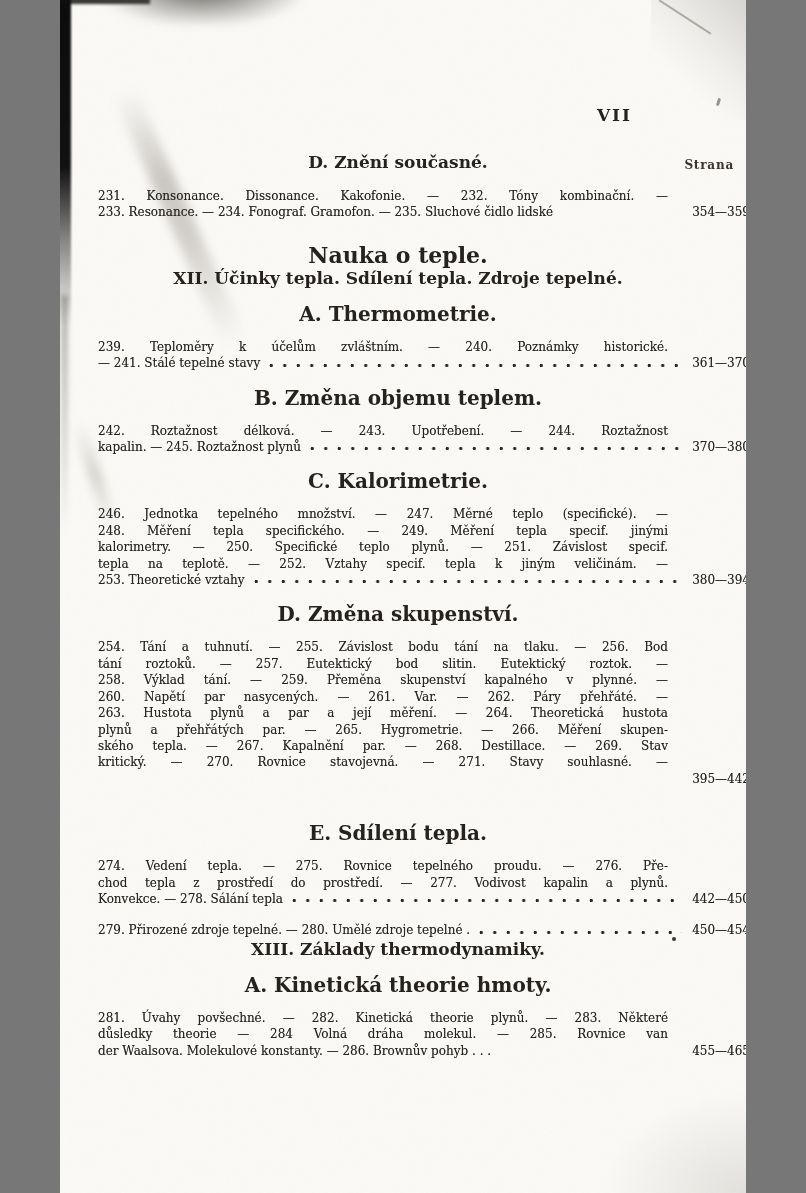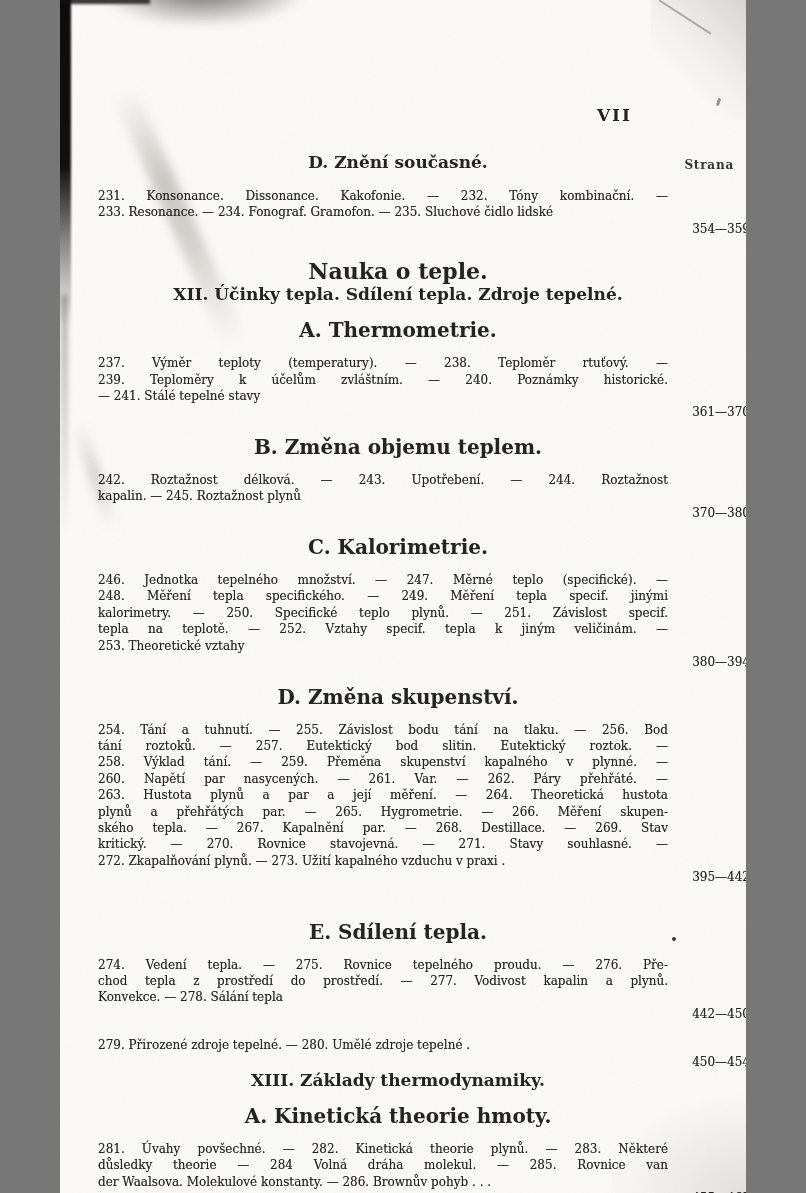--- a/index.html
+++ b/index.html
@@ -58,21 +58,21 @@
   .sub, .chapter, .main-title, .first-sub { width:600px; text-align:center; font-weight:bold; }
   .first-sub { font-size:17px; line-height:21px; }
   .main-title { font-size:22px; line-height:26px; margin-top:21px; }
   .chapter    { font-size:17px; line-height:20px; margin-bottom:10px; }
   .sub        { font-size:20px; line-height:19px; margin-top:17px; }
   .gap-lg     { margin-top:37px; }
 
   .entry { margin-top:15px; font-size:12px; line-height:16.4px;
     text-shadow: 0 0 .4px rgba(45,40,34,.45); }
   .jline { width:570px; text-align:justify; text-align-last:justify; }
-  .lline { display:flex; align-items:flex-start; padding-right:8px;flex-direction:column; }
+  .lline { display:flex; align-items:center; padding-right:8px; }
   .lline .txt { white-space:pre; }
   .leader { flex:1 1 auto; min-width:18px; align-self:stretch;
     background-image: radial-gradient(circle at 2.2px 50%, #2c2925 1.35px, rgba(0,0,0,0) 1.9px);
     background-size: 13.5px 5px; background-repeat: repeat-x;
     background-position: 7px calc(100% - 4px); margin:0 2px; }
   .pages { white-space:nowrap; margin-left:auto; padding-left:8px; }
 </style>
 </head>
 <body>
 
@@ -110,21 +110,20 @@
           <div class="jline">231. Konsonance. Dissonance. Kakofonie. — 232. Tóny kombinační. —</div>
           <div class="lline">
             <span class="txt">233. Resonance. — 234. Fonograf. Gramofon. — 235. Sluchové čidlo lidské</span>
             <span class="pages">354—359</span>
           </div>
         </div>
         <div class="main-title">Nauka o teple.</div>
         <div class="chapter">XII. Účinky tepla. Sdílení tepla. Zdroje tepelné.</div>
         <div class="sub">A. Thermometrie.</div>
         <div class="entry">
-          <div class="jline">237. Výměr teploty (temperatury). — 238. Teploměr rtuťový. —</div>
           <div class="jline">239. Teploměry k účelům zvláštním. — 240. Poznámky historické.</div>
           <div class="lline">
             <span class="txt">— 241. Stálé tepelné stavy</span>
             <span class="leader"></span>
             <span class="pages">361—370</span>
           </div>
         </div>
         <div class="sub">B. Změna objemu teplem.</div>
         <div class="entry">
           <div class="jline">242. Roztažnost délková. — 243. Upotřebení. — 244. Roztažnost</div>
@@ -150,21 +149,20 @@
         <div class="entry">
           <div class="jline">254. Tání a tuhnutí. — 255. Závislost bodu tání na tlaku. — 256. Bod</div>
           <div class="jline">tání roztoků. — 257. Eutektický bod slitin. Eutektický roztok. —</div>
           <div class="jline">258. Výklad tání. — 259. Přeměna skupenství kapalného v plynné. —</div>
           <div class="jline">260. Napětí par nasycených. — 261. Var. — 262. Páry přehřáté. —</div>
           <div class="jline">263. Hustota plynů a par a její měření. — 264. Theoretická hustota</div>
           <div class="jline">plynů a přehřátých par. — 265. Hygrometrie. — 266. Měření skupen-</div>
           <div class="jline">ského tepla. — 267. Kapalnění par. — 268. Destillace. — 269. Stav</div>
           <div class="jline">kritický. — 270. Rovnice stavojevná. — 271. Stavy souhlasné. —</div>
           <div class="lline">
-            <span class="txt">272. Zkapalňování plynů. — 273. Užití kapalného vzduchu v praxi .</span>
             <span class="pages">395—442</span>
           </div>
         </div>
         <div class="sub gap-lg">E. Sdílení tepla.</div>
         <div class="entry">
           <div class="jline">274. Vedení tepla. — 275. Rovnice tepelného proudu. — 276. Pře-</div>
           <div class="jline">chod tepla z prostředí do prostředí. — 277. Vodivost kapalin a plynů.</div>
           <div class="lline">
             <span class="txt">Konvekce. — 278. Sálání tepla</span>
             <span class="leader"></span>

